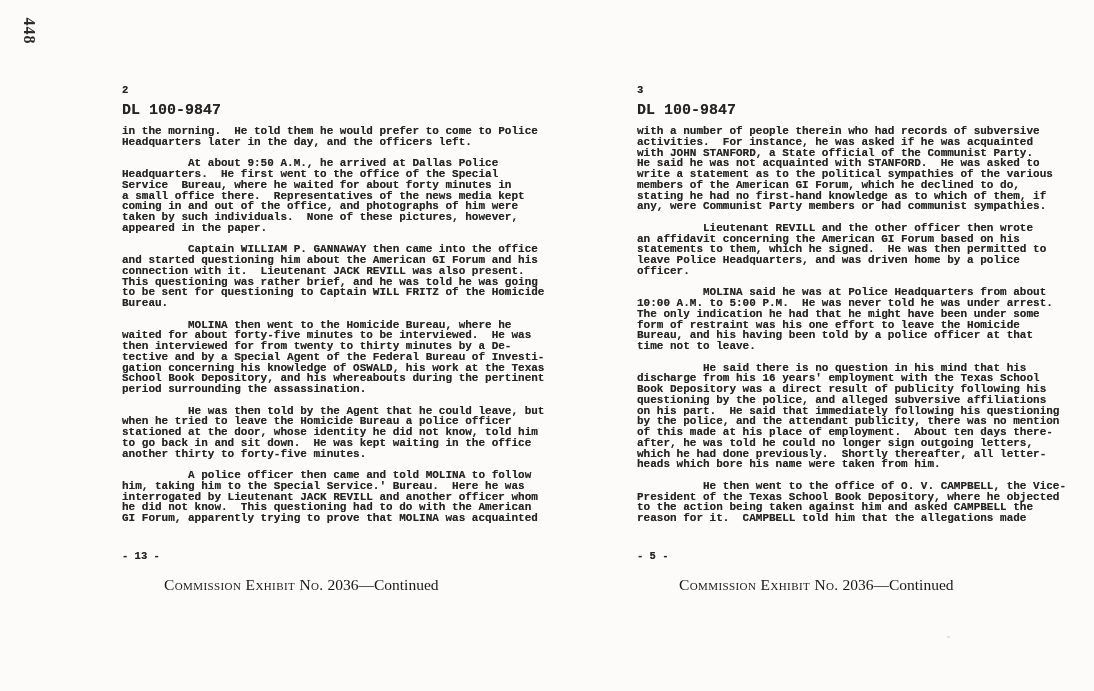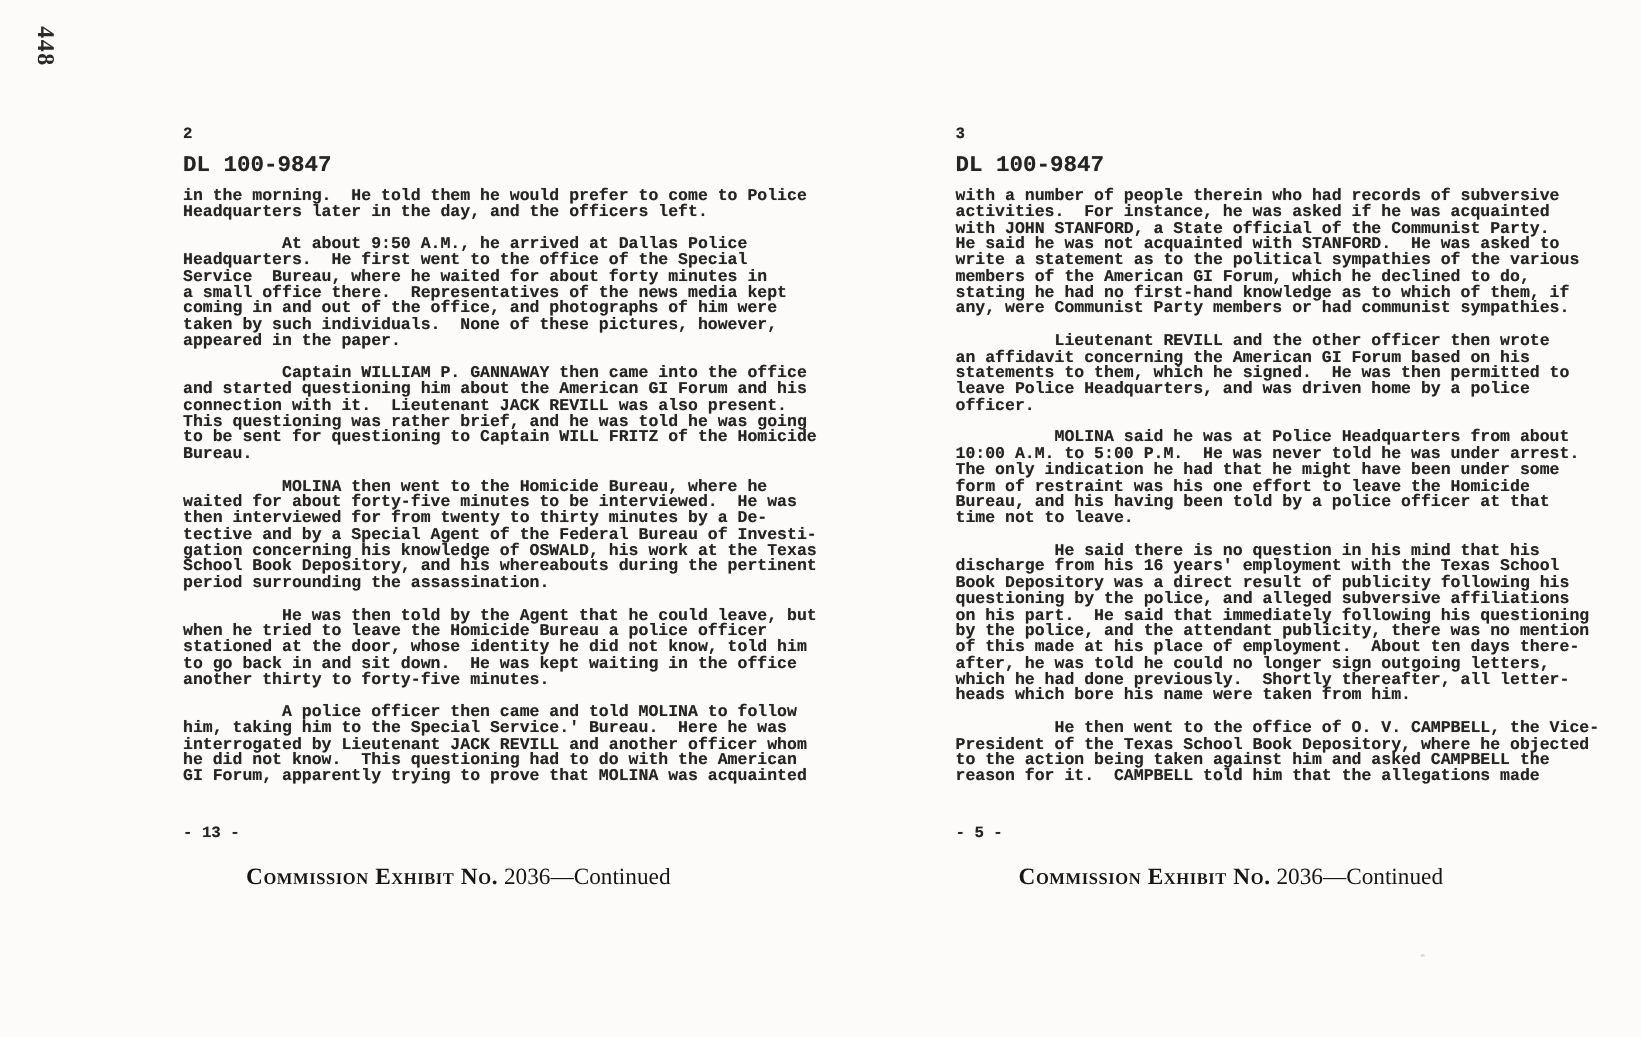--- a/index.html
+++ b/index.html
@@ -64,21 +64,20 @@
   .exhibit-line {
     position: absolute; top: 491px; left: 42px;
     font-family: "Liberation Serif", serif;
     font-size: 15.5px;
     color: #161616;
     white-space: nowrap;
   }
   .exhibit-line .sc {
     font-variant: small-caps;
     letter-spacing: 0.4px;
-    font-weight: bold;
   }
   .speck {
     position: absolute;
     left: 947px; top: 636px;
     width: 3px; height: 2px;
     background: #dcdcd8;
     border-radius: 50%;
   }
 </style>
 </head>

